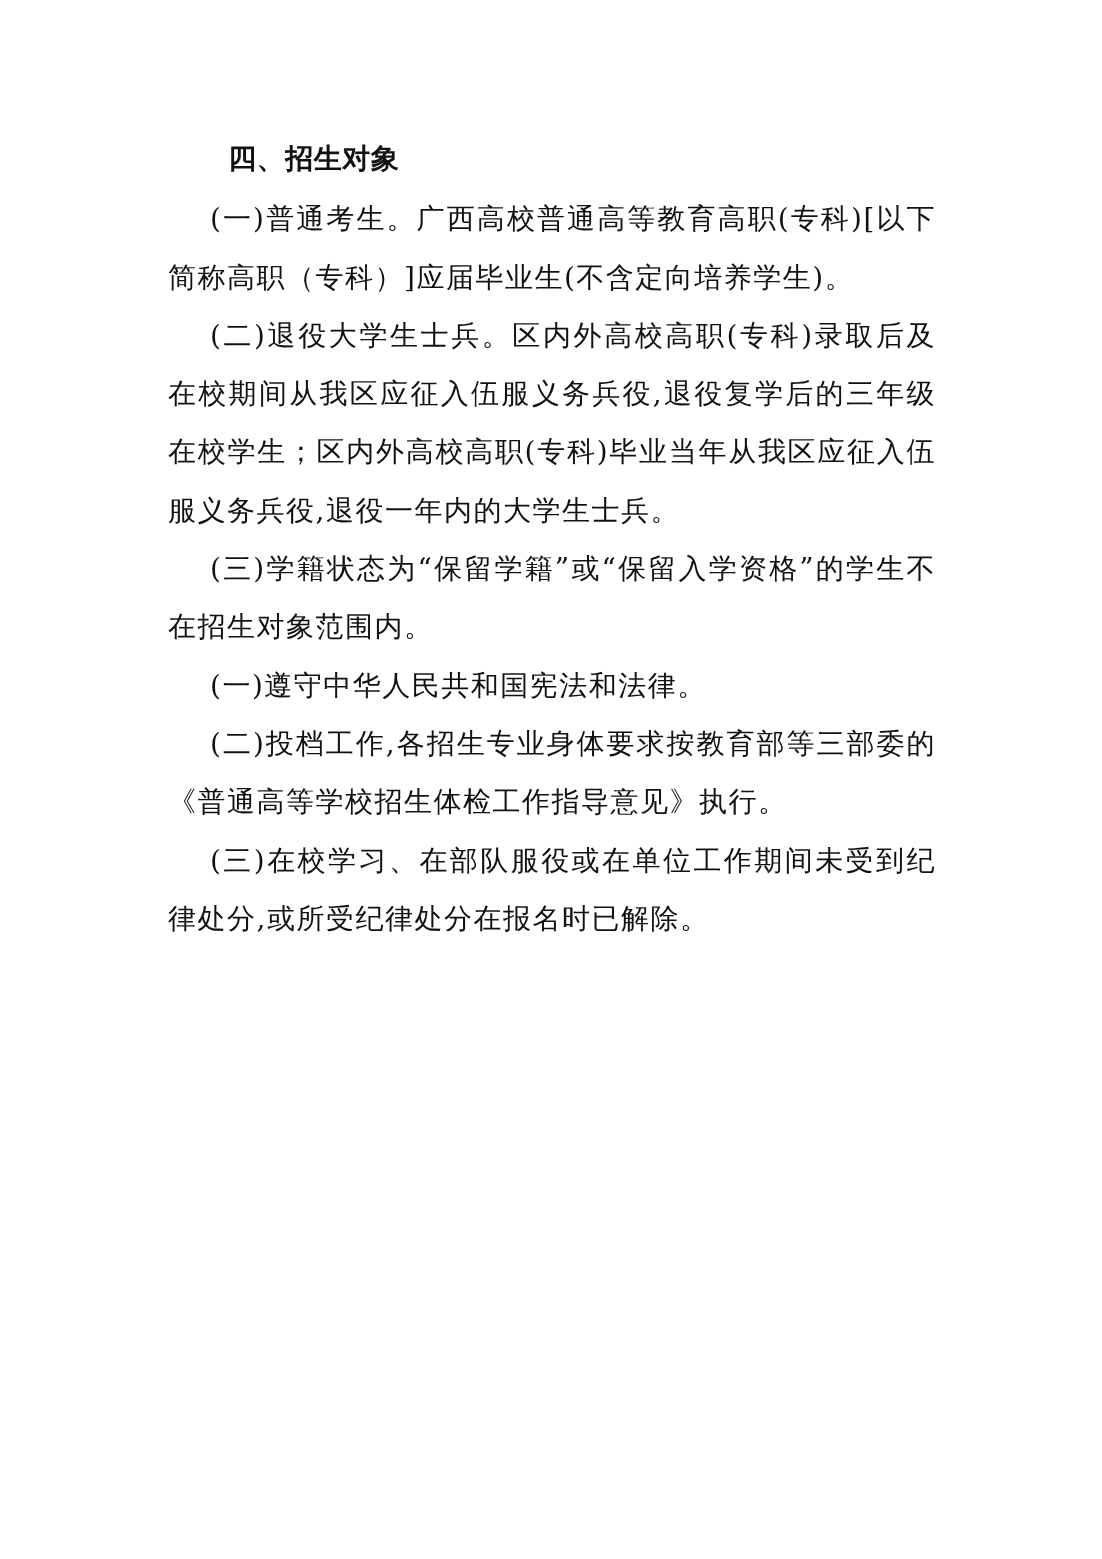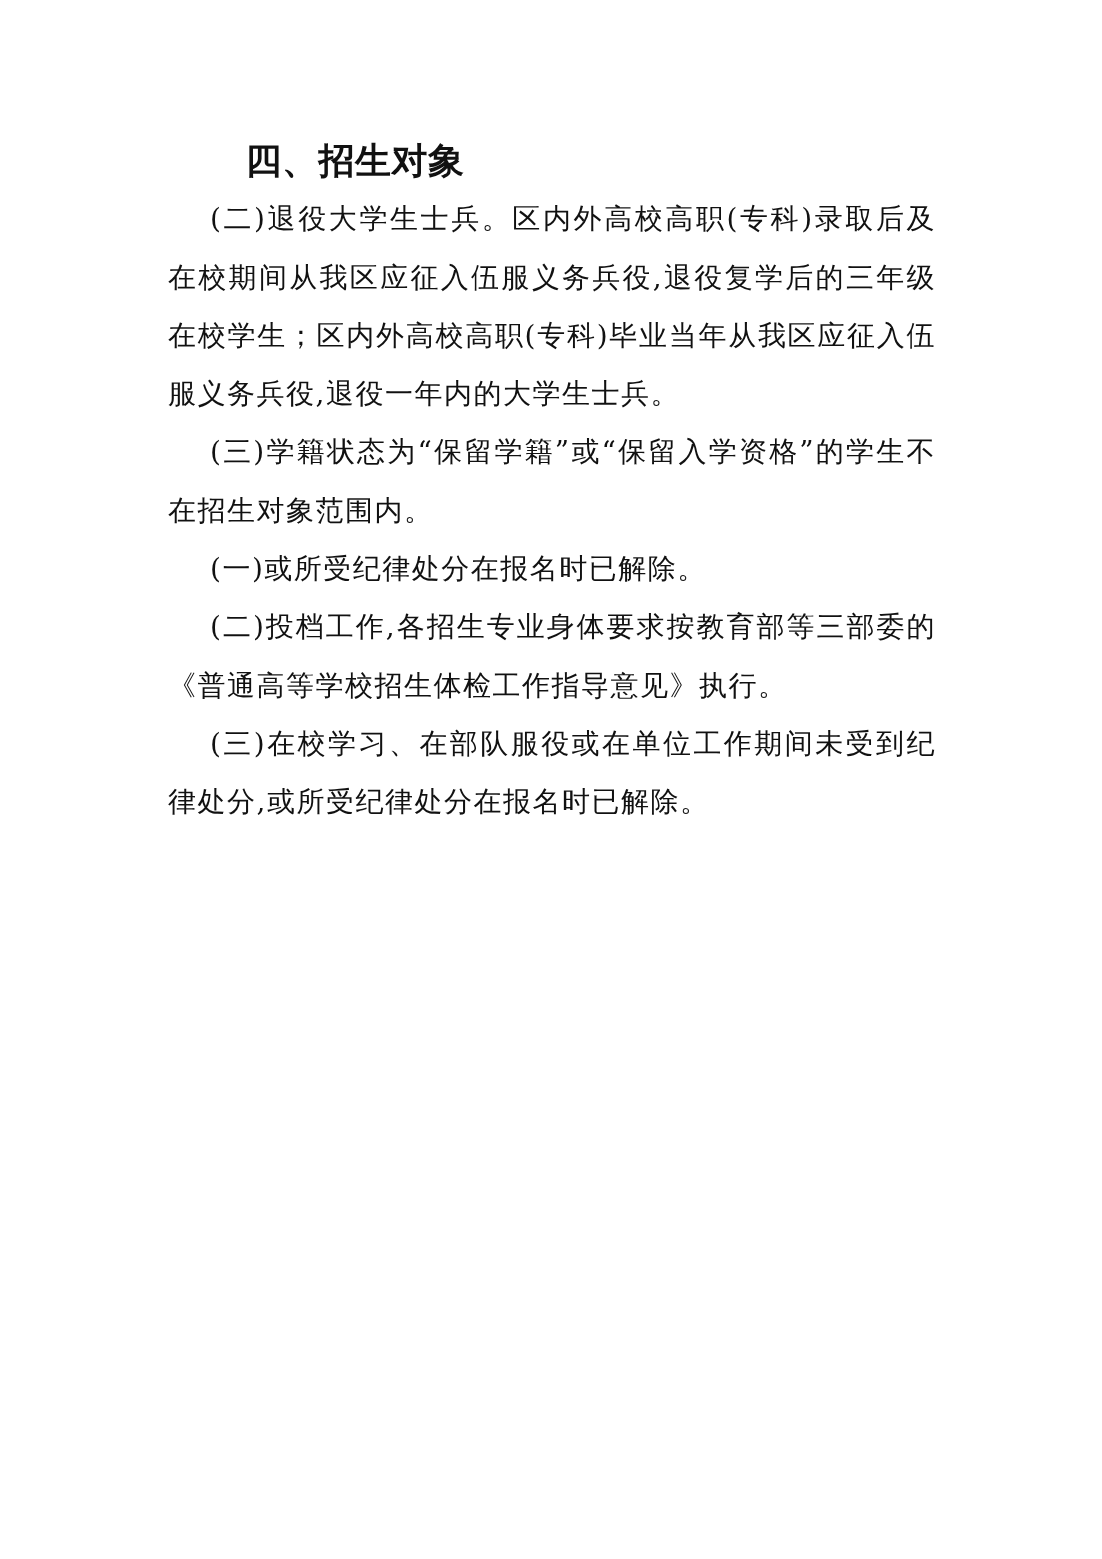--- a/index.html
+++ b/index.html
@@ -12,33 +12,34 @@
     color: #111111;
     font-family: "DejaVu Serif", "Liberation Serif", serif;
     font-size: 28px;
     line-height: 58.3px;
     letter-spacing: 1.5px;
   }
   .p { margin: 0; text-align: justify; text-align-last: left; text-indent: 2.15em; }
   .p.item { text-indent: 1.5em; }
   .h {
     margin: 0;
-    font-family: Liberation Serif, serif;
+    font-family: Liberation Mono, monospace;
     font-weight: bold;
     text-indent: 2.15em;
-    font-size: 36px;
+    font-size: 28px;
     letter-spacing: 0.5px;
   }
 </style>
 </head>
 <body>
 
 <div class="page">
 
   <h2 class="h">四、招生对象</h2>
+  <p class="p item">(一)普通考生。广西高校普通高等教育高职(专科)[以下简称高职（专科）]应届毕业生(不含定向培养学生)。</p>
   <p class="p item">(二)退役大学生士兵。区内外高校高职(专科)录取后及在校期间从我区应征入伍服义务兵役,退役复学后的三年级在校学生；区内外高校高职(专科)毕业当年从我区应征入伍服义务兵役,退役一年内的大学生士兵。</p>
   <p class="p item">(三)学籍状态为“保留学籍”或“保留入学资格”的学生不在招生对象范围内。</p>
 
-  <p class="p item">(一)或所受纪律处分在报名时已解除。</p>
+  <p class="p item">(一)遵守中华人民共和国宪法和法律。</p>
   <p class="p item">(二)投档工作,各招生专业身体要求按教育部等三部委的《普通高等学校招生体检工作指导意见》执行。</p>
   <p class="p item">(三)在校学习、在部队服役或在单位工作期间未受到纪律处分,或所受纪律处分在报名时已解除。</p>
 
 </div>
 
 </body></html>

